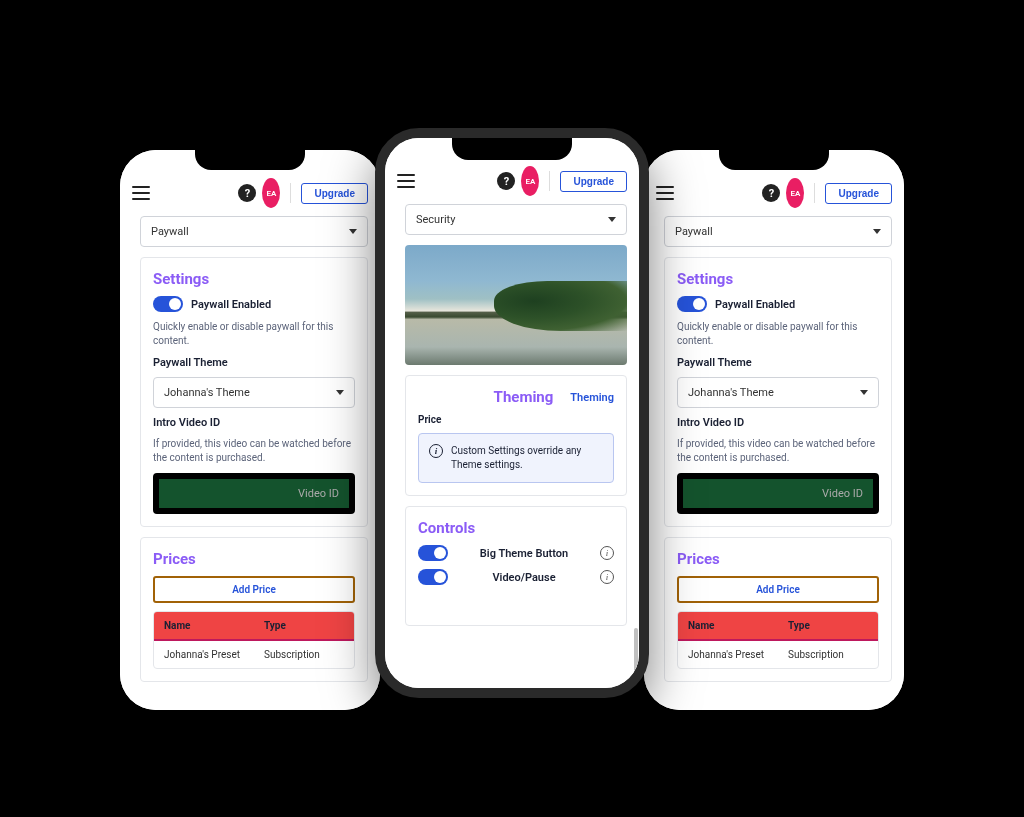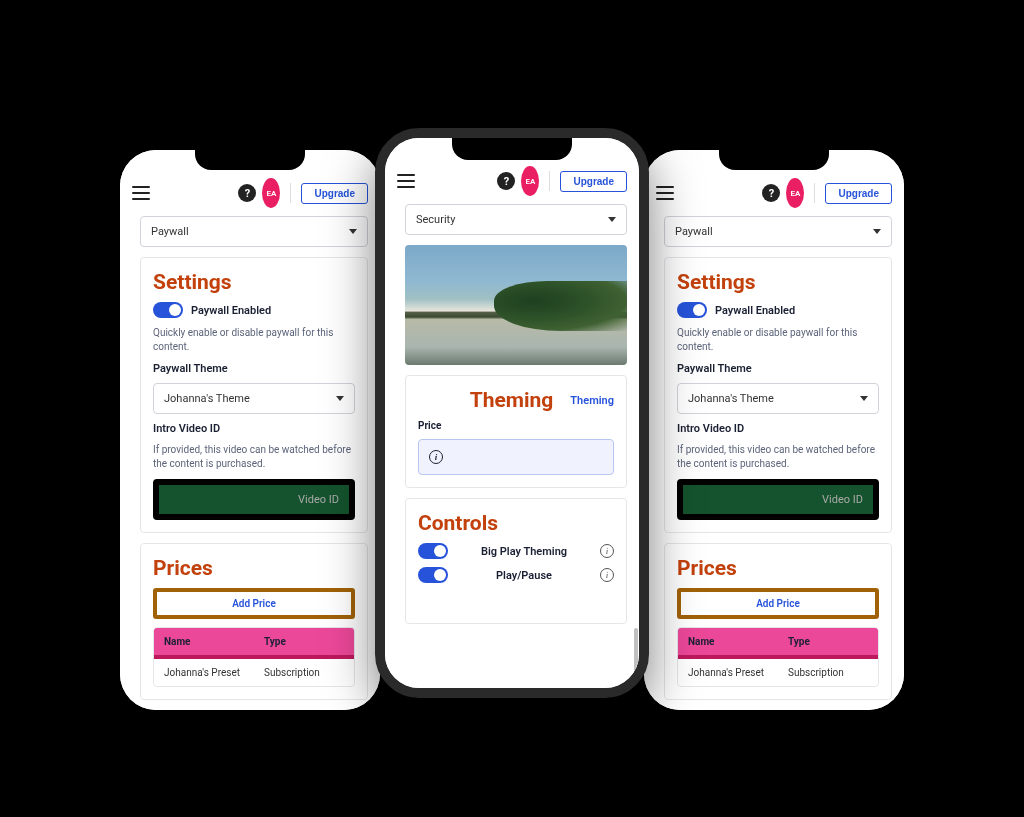--- a/index.html
+++ b/index.html
@@ -158,23 +158,23 @@
   }
   .card {
     border: 1px solid #e4e6ea;
     border-radius: 4px;
     padding: 12px;
     display: flex;
     flex-direction: column;
     gap: 8px;
   }
   .h1 {
-    font-size: 21px;
+    font-size: 15px;
     font-weight: 700;
-    color: #c2410c;
+    color: #8b5cf6;
   }
   .toggle-row {
     display: flex;
     align-items: center;
     gap: 8px;
   }
   .toggle {
     width: 30px; height: 16px;
     background: #2653d9;
     border-radius: 10px;
@@ -209,51 +209,51 @@
   .input {
     border: 6px solid #000000;
     border-radius: 4px;
     padding: 8px 10px;
     font-size: 11px;
     color: #aaa;
     background: #14532d;
     text-align: right;
   }
   .add-btn {
-    border: 4px solid #a16207;
+    border: 2px solid #a16207;
     color: #2653d9;
     background: #fff;
     font-size: 10px;
     font-weight: 600;
     padding: 6px;
     text-align: center;
     border-radius: 3px;
     cursor: pointer;
   }
   .table {
     border: 1px solid #e4e6ea;
     border-radius: 4px;
     overflow: hidden;
   }
   .thead, .trow {
     display: flex;
     font-size: 10px;
   }
   .thead {
-    background: #ec4899;
+    background: #ef4444;
     font-weight: 700;
     color: #1a2033;
   }
   .th, .td {
     padding: 8px 10px;
     flex: 1;
   }
   .trow {
     color: #333;
-    border-top: 4px solid #be185d;
+    border-top: 2px solid #be185d;
   }
   .preview-img {
     width: 100%;
     height: 120px;
     border-radius: 4px;
     background: linear-gradient(to bottom,
       #7ca9c9 0%, #8fb8d1 30%,
       #9fc0c4 45%, #e8e6dc 55%,
       #556049 56%, #3a4a30 60%,
       #b8baa8 62%, #a9b5af 85%,
@@ -475,32 +475,33 @@
         </div>
         <div class="preview-img"></div>
         <div class="card">
           <div class="card-header">
             <div class="h1">Theming</div>
             <div class="link">Theming</div>
           </div>
           <div class="section-label">Price</div>
           <div class="info-box">
             <div class="info-icon-circle">i</div>
+            <div>Custom Settings override any Theme settings.</div>
           </div>
         </div>
         <div class="card" style="padding-bottom:40px;">
           <div class="h1">Controls</div>
           <div class="control-row">
             <div class="toggle on"></div>
-            <div class="toggle-label">Big Play Theming</div>
+            <div class="toggle-label">Big Theme Button</div>
             <div class="info-outline">i</div>
           </div>
           <div class="control-row">
             <div class="toggle on"></div>
-            <div class="toggle-label">Play/Pause</div>
+            <div class="toggle-label">Video/Pause</div>
             <div class="info-outline">i</div>
           </div>
         </div>
       </div>
       <div class="scrollbar-hint"></div>
     </div>
   </div>
 
 </div>
 

